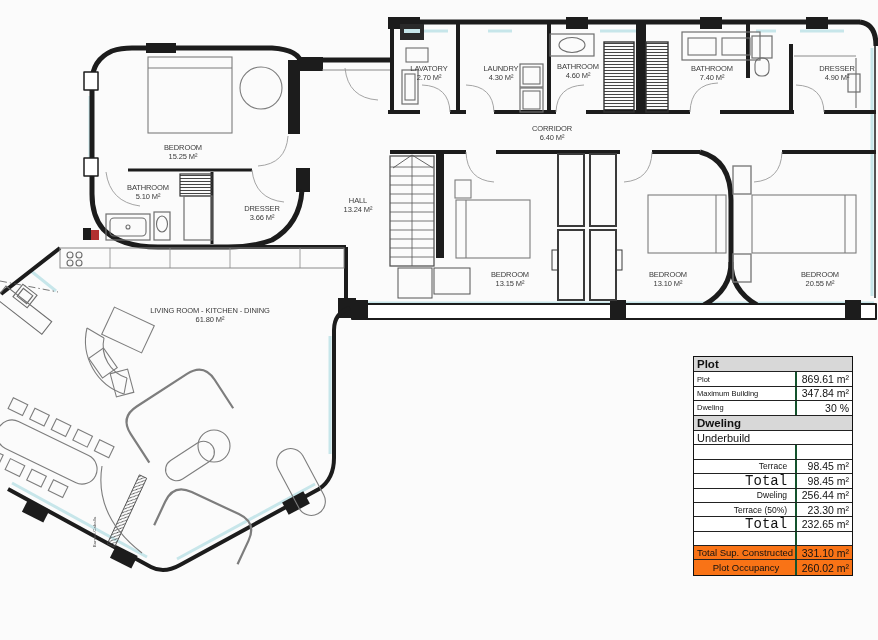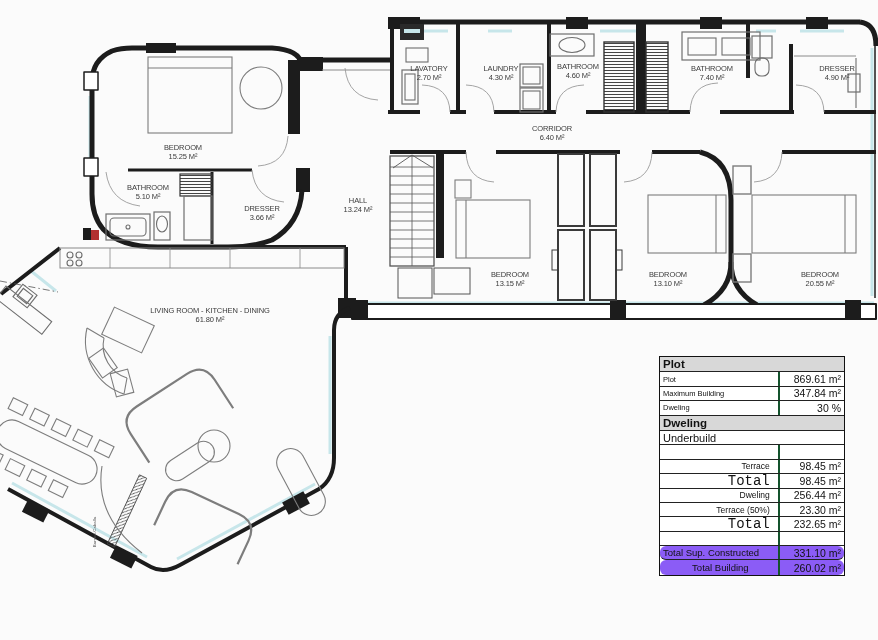--- a/index.html
+++ b/index.html
@@ -8,37 +8,37 @@
     background:#fbfbfb;font-family:"Liberation Sans",sans-serif;
   }
   #plan{position:absolute;left:0;top:0;}
   svg text{font-family:"Liberation Sans",sans-serif;fill:#3a3a3a;}
   .room-name{font-size:7.5px;letter-spacing:-0.1px;}
   .room-area{font-size:7.5px;letter-spacing:-0.1px;}
   .note-vert{font-size:4.4px;fill:#555;}
 
   
   .area-table{
-    position:absolute;left:659px;top:356px;width:186px;
+    position:absolute;left:693px;top:356px;width:160px;
     border:1.5px solid #111;background:#fff;box-sizing:border-box;
   }
   .trow{display:flex;align-items:stretch;border-bottom:1px solid #222;height:14.4px;box-sizing:border-box;background:#fff;}
   .trow:last-child{border-bottom:none;}
   .trow.header{height:15.4px;background:#d8d8d8;font-weight:bold;}
   .trow.header .tlabel{font-size:11.5px;}
   .trow.subheader .tlabel{font-size:11px;}
   .tlabel{flex:0 0 64%;display:flex;align-items:center;padding-left:3px;box-sizing:border-box;color:#111;}
   .tvalue{flex:1;display:flex;align-items:center;justify-content:flex-end;
     padding-right:3px;border-left:2px solid #14532d;font-size:10.5px;color:#111;box-sizing:border-box;}
   .trow.small-left  .tlabel{font-size:7.5px;}
   .trow.small-right .tlabel{font-size:8.5px;justify-content:flex-end;padding-right:8px;}
   .trow.big-right   .tlabel{font-size:14px;justify-content:flex-end;padding-right:8px;font-family:Liberation Mono, monospace;}
   .trow.big-left    .tlabel{font-size:9.5px;}
   .trow.big-center  .tlabel{font-size:9.5px;justify-content:center;}
-  .trow.shade{background:#8b5cf6;border-radius:6px;}
+  .trow.shade{background:#f97316;}
 </style>
 </head>
 <body>
 
 <div id="plan">
 <svg width="878" height="640" viewBox="0 0 878 640" xmlns="http://www.w3.org/2000/svg">
   <defs>
     <pattern id="hatchH" width="4" height="3" patternUnits="userSpaceOnUse">
       <path d="M0,1.5 H4" stroke="#444" stroke-width="1"></path>
     </pattern>
@@ -408,16 +408,16 @@
     </div>
     <div class="trow data small-left">
       <div class="tlabel"></div>
       <div class="tvalue"></div>
     </div>
     <div class="trow data big-left shade">
       <div class="tlabel">Total Sup. Constructed</div>
       <div class="tvalue">331.10 m²</div>
     </div>
     <div class="trow data big-center shade">
-      <div class="tlabel">Total Building</div>
+      <div class="tlabel">Plot Occupancy</div>
       <div class="tvalue">260.02 m²</div>
     </div>
   </div>
 
 </body></html>

